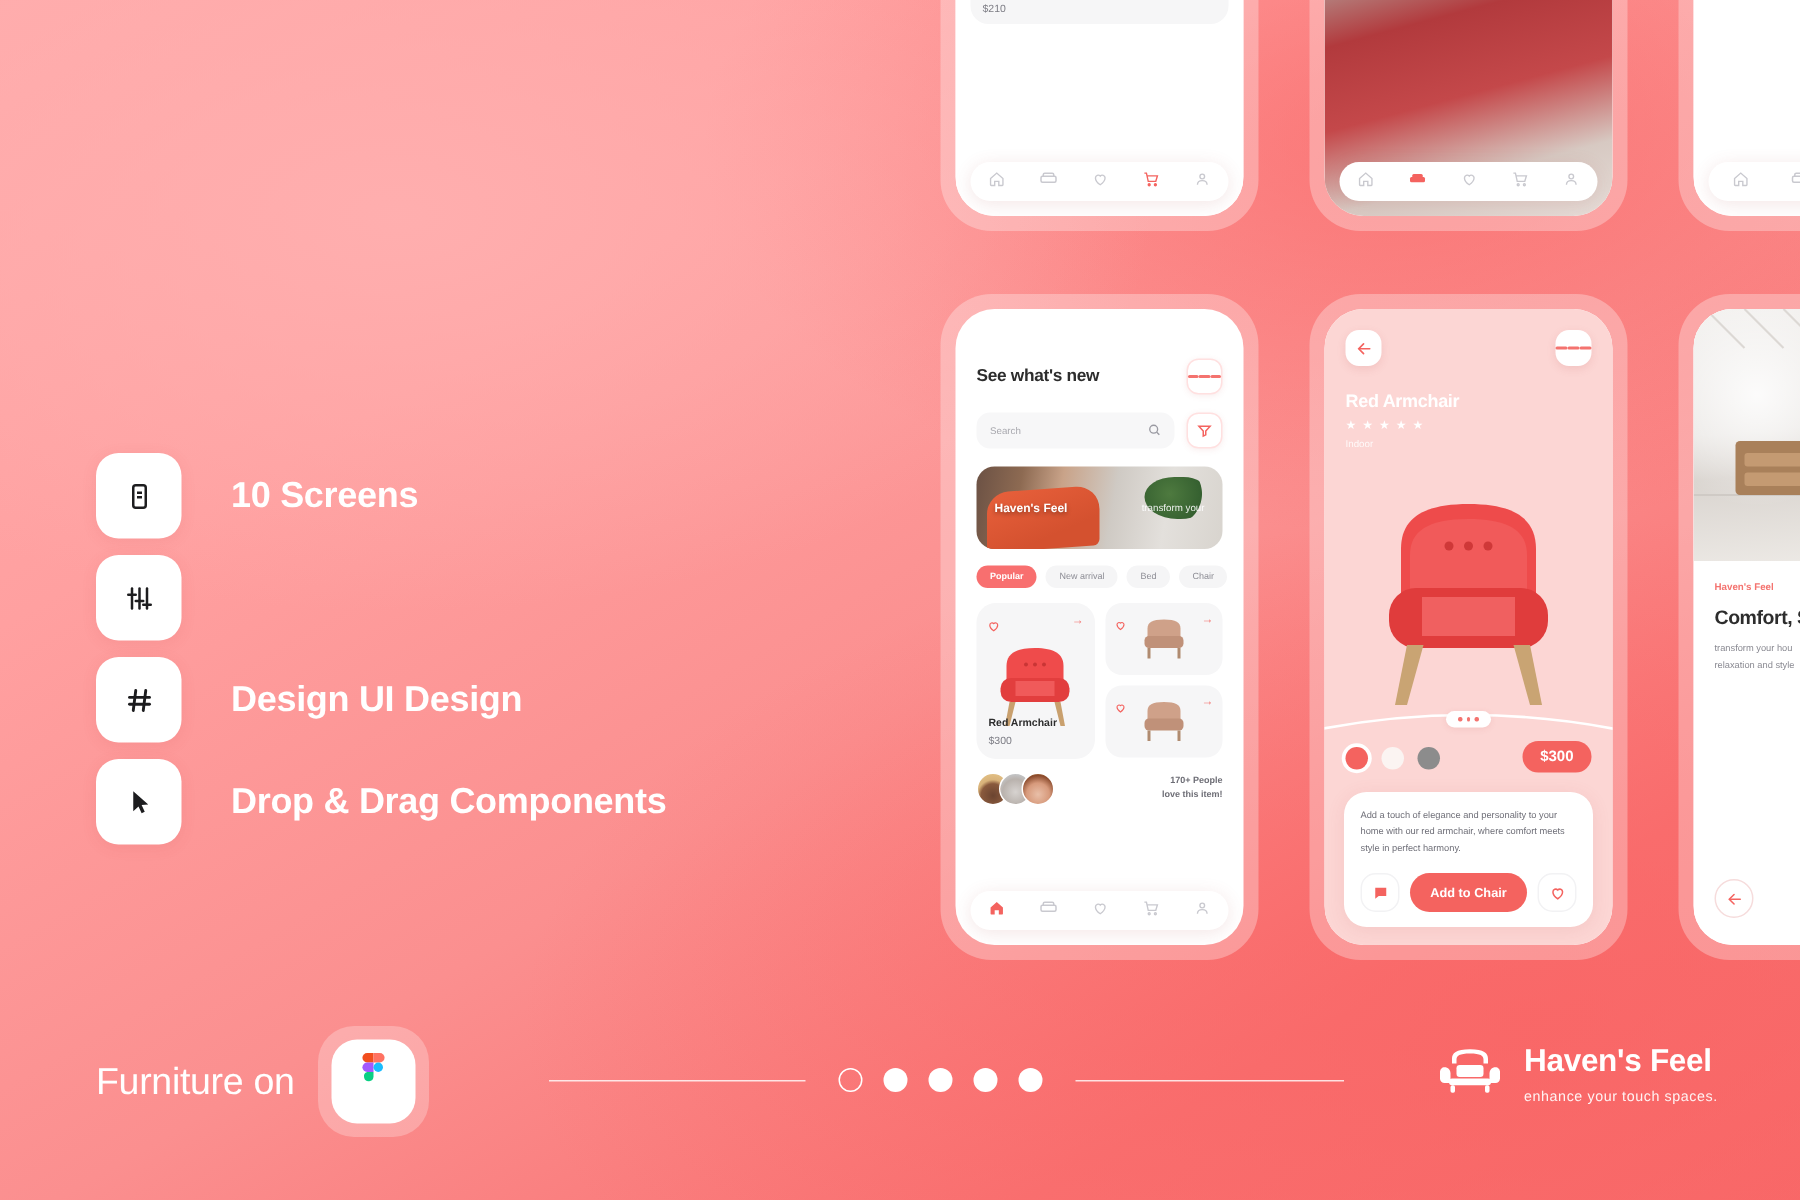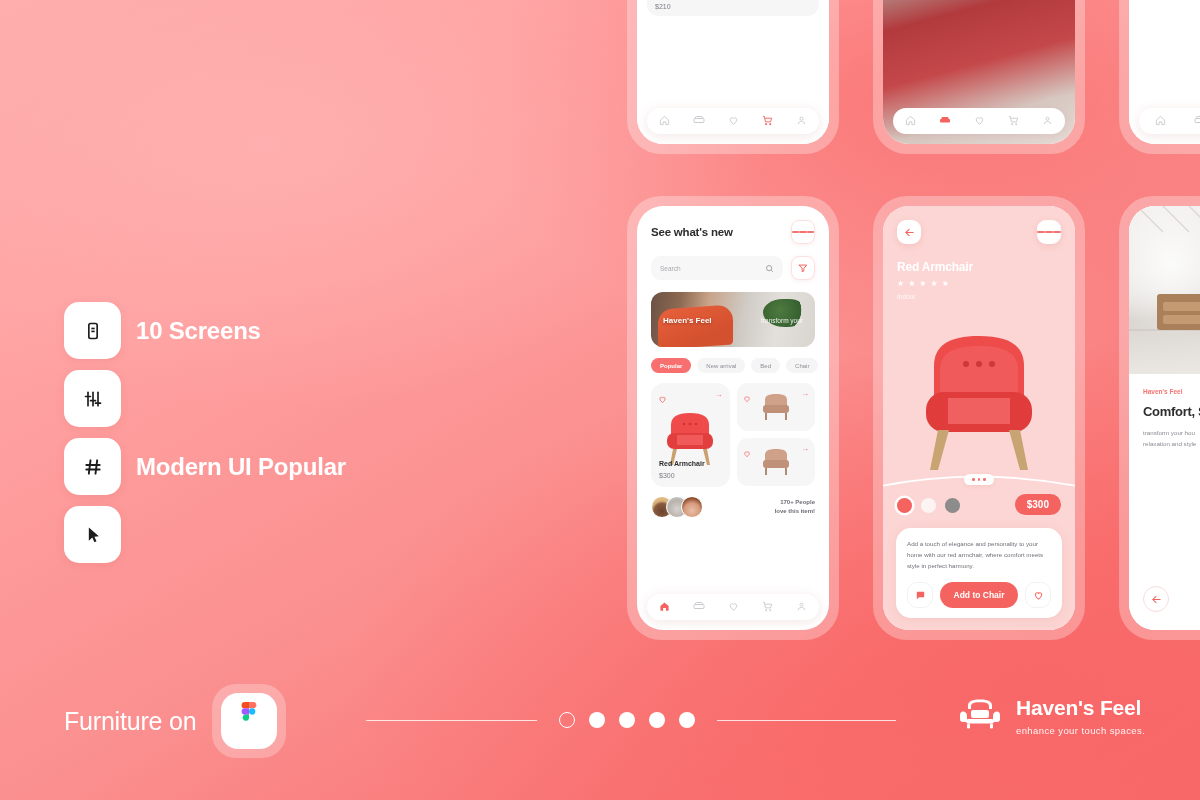--- a/index.html
+++ b/index.html
@@ -22,21 +22,21 @@
   .left-panel { position: absolute; left: 0; top: 0; width: 600px; height: 800px; }
 
   .hero-title {
     position: absolute; left: 64px; top: 176px;
     font-size: 49px; font-weight: bold; color: #ffffff;
     letter-spacing: -0.6px; white-space: nowrap;
   }
 
   .feature-list { position: absolute; left: 64px; top: 302px; }
   .feature-row {
-    display: flex; align-items: center; gap: 15px;
+    display: flex; align-items: center; gap: 33px;
     margin-bottom: 11px; height: 57px;
   }
   .feature-icon {
     width: 57px; height: 57px; border-radius: 15px;
     background: #ffffff; display: flex; align-items: center; justify-content: center;
     flex: none;
     box-shadow: 0 2px 10px rgba(190,60,60,0.10);
   }
   .feature-icon svg { display: block; }
   .feature-label {
@@ -101,21 +101,21 @@
   }
 
   #phone-top-1 { left: 627px; top: -96px; width: 212px; height: 250px; }
   #phone-top-2 { left: 873px; top: -96px; width: 212px; height: 250px; }
   #phone-top-3 { left: 1119px; top: -96px; width: 212px; height: 250px; }
   #phone-bot-1 { left: 627px; top: 196px; width: 212px; height: 444px; }
   #phone-bot-2 { left: 873px; top: 196px; width: 212px; height: 444px; }
   #phone-bot-3 { left: 1119px; top: 196px; width: 212px; height: 444px; }
 
   
-  .scr { position: absolute; inset: 0; }
+  .scr { position: absolute; inset: 0; margin-top: 19px; }
   .scr-pad { padding: 14px 14px 0 14px; }
 
   .screen-title { font-size: 11.5px; font-weight: bold; color: #2d2d2d; letter-spacing: -0.2px; }
   .row-between { display: flex; align-items: center; justify-content: space-between; }
 
   .icon-btn {
     width: 24px; height: 24px; border-radius: 8px; background: #ffffff;
     border: 1px solid #ffe0e0;
     display: flex; align-items: center; justify-content: center; flex: none;
     box-shadow: 0 1px 4px rgba(200,80,80,0.10);
@@ -328,29 +328,30 @@
 
     <div class="feature-row">
       <span class="feature-icon">
         <svg width="20" height="20" viewBox="0 0 24 24" fill="none" stroke="#1d1d1f" stroke-width="2.3" stroke-linecap="round">
           <line x1="9" y1="4" x2="7" y2="20"></line>
             <line x1="17" y1="4" x2="15" y2="20"></line>
           <line x1="4" y1="9.5" x2="20" y2="9.5"></line>
             <line x1="4" y1="15" x2="20" y2="15"></line>
         </svg>
       </span>
-      <span class="feature-label">Modern UI Popular</span>
+      <span class="feature-label">Design UI Design</span>
     </div>
 
     <div class="feature-row">
       <span class="feature-icon">
         <svg width="20" height="20" viewBox="0 0 24 24" fill="#1d1d1f">
           <path d="M7 3 L7 19 L11.2 15.1 L13.7 20.6 L16.2 19.4 L13.7 14 L19 13.6 Z"></path>
         </svg>
       </span>
+      <span class="feature-label">Drop &amp; Drag Components</span>
     </div>
 
   </div>
 
   <div class="available-row">
     <span class="available-text">Furniture on</span>
     <span class="figma-badge">
       <span class="figma-inner">
         <svg width="26" height="38" viewBox="0 0 24 36">
           <path d="M8 0h4v6H8a3 3 0 0 1 0-6z" fill="#F24E1E"></path>

